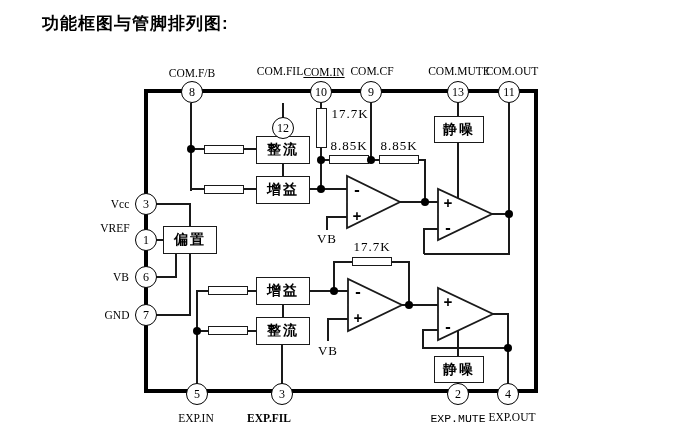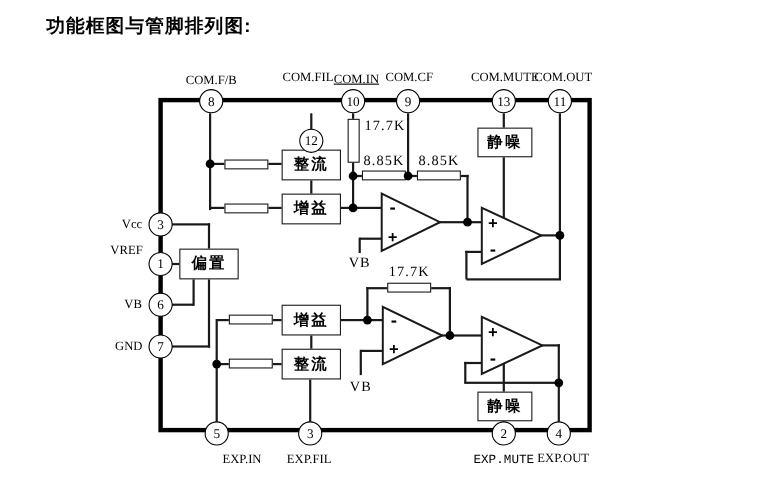--- a/index.html
+++ b/index.html
@@ -232,22 +232,22 @@
   <span class="plabel" style="left:324px;top:72px;text-decoration:underline;">COM.IN</span>
   <span class="plabel" style="left:372px;top:71px;">COM.CF</span>
   <span class="plabel" style="left:459px;top:71px;">COM.MUTE</span>
   <span class="plabel" style="left:512px;top:71px;">COM.OUT</span>
 
   <span class="plabel" style="left:120px;top:204px;">Vcc</span>
   <span class="plabel" style="left:115px;top:228px;">VREF</span>
   <span class="plabel" style="left:121px;top:277px;">VB</span>
   <span class="plabel" style="left:117px;top:315px;">GND</span>
 
-  <span class="plabel" style="left:196px;top:418px;margin-left:24px;">EXP.IN</span>
-  <span class="plabel" style="left:281px;top:418px;">EXP.FIL</span>
+  <span class="plabel" style="left:196px;top:418px;">EXP.IN</span>
+  <span class="plabel" style="left:269px;top:418px;font-weight:bold;">EXP.FIL</span>
   <span class="plabel" style="left:458px;top:418px;font-family:Liberation Mono, monospace;">EXP.MUTE</span>
   <span class="plabel" style="left:512px;top:417px;">EXP.OUT</span>
 
   <span class="rlabel" style="left:350px;top:114px;">17.7K</span>
   <span class="rlabel" style="left:349px;top:146px;">8.85K</span>
   <span class="rlabel" style="left:399px;top:146px;">8.85K</span>
   <span class="rlabel" style="left:372px;top:247px;">17.7K</span>
 
   <span class="rlabel" style="left:327px;top:239px;">VB</span>
   <span class="rlabel" style="left:328px;top:351px;">VB</span>

